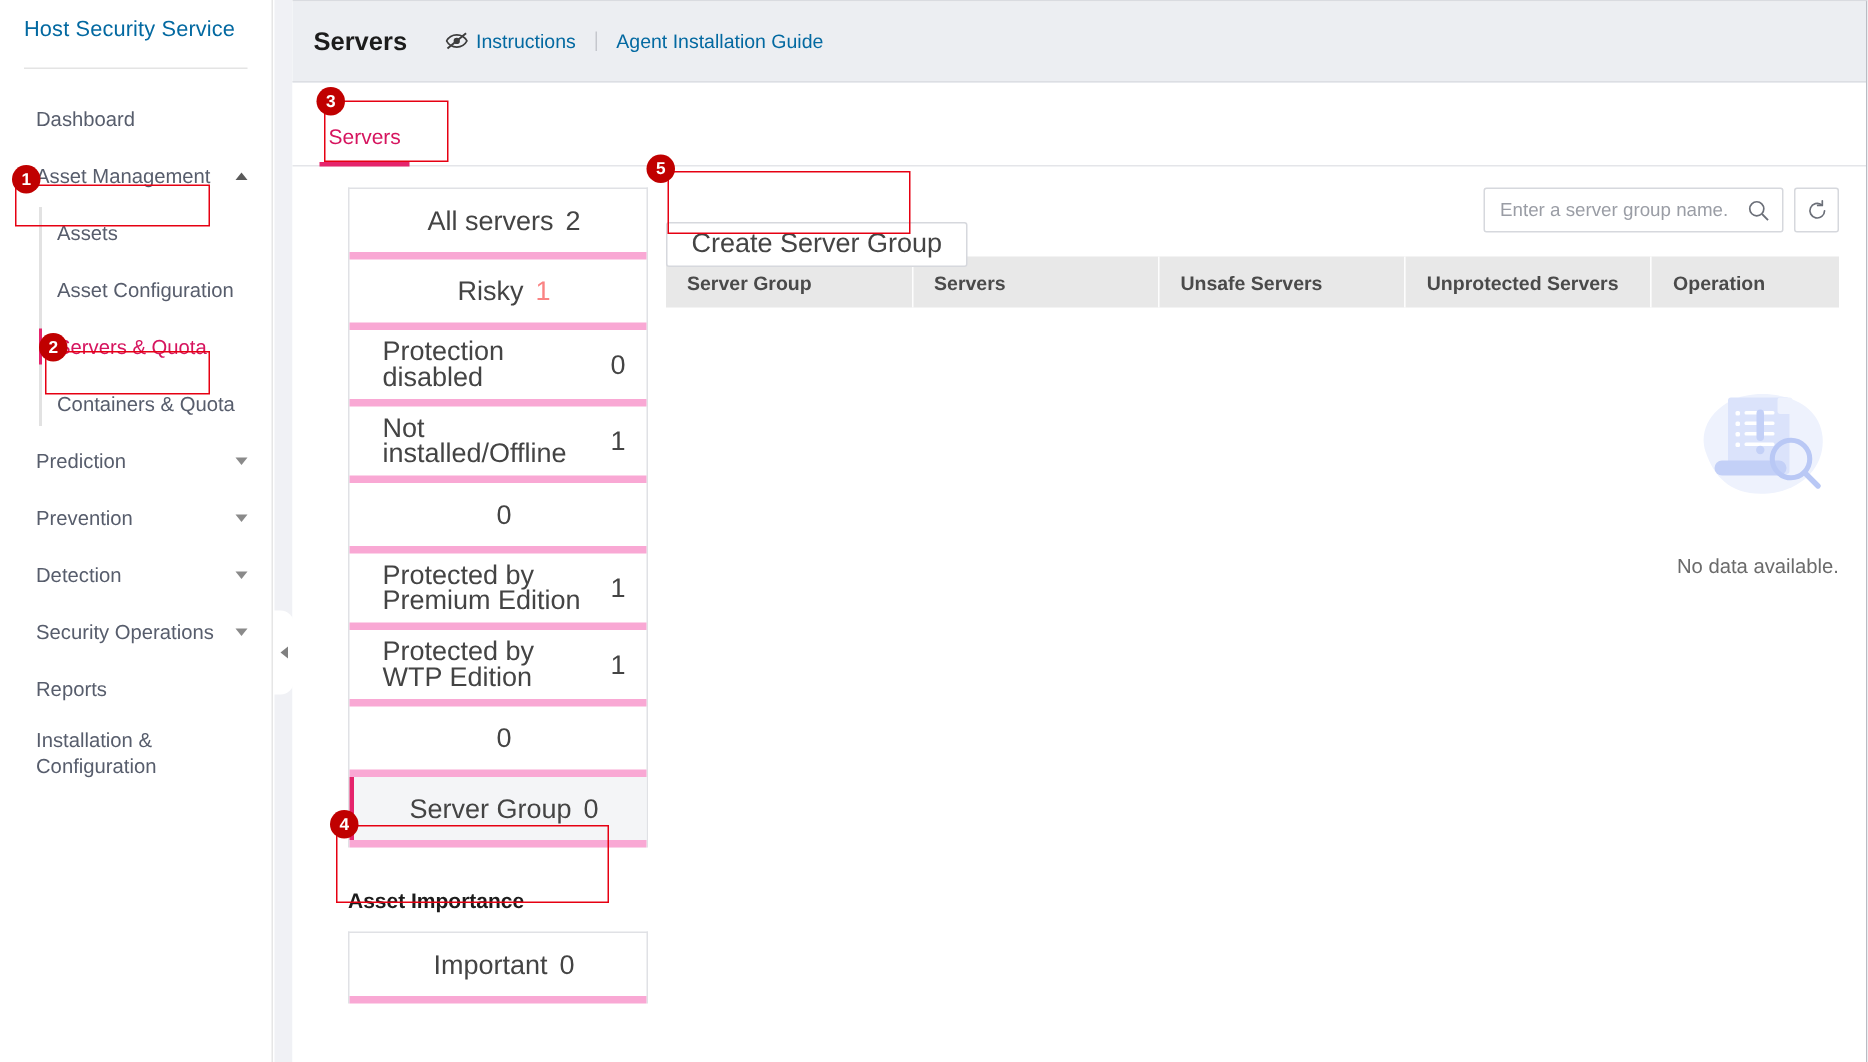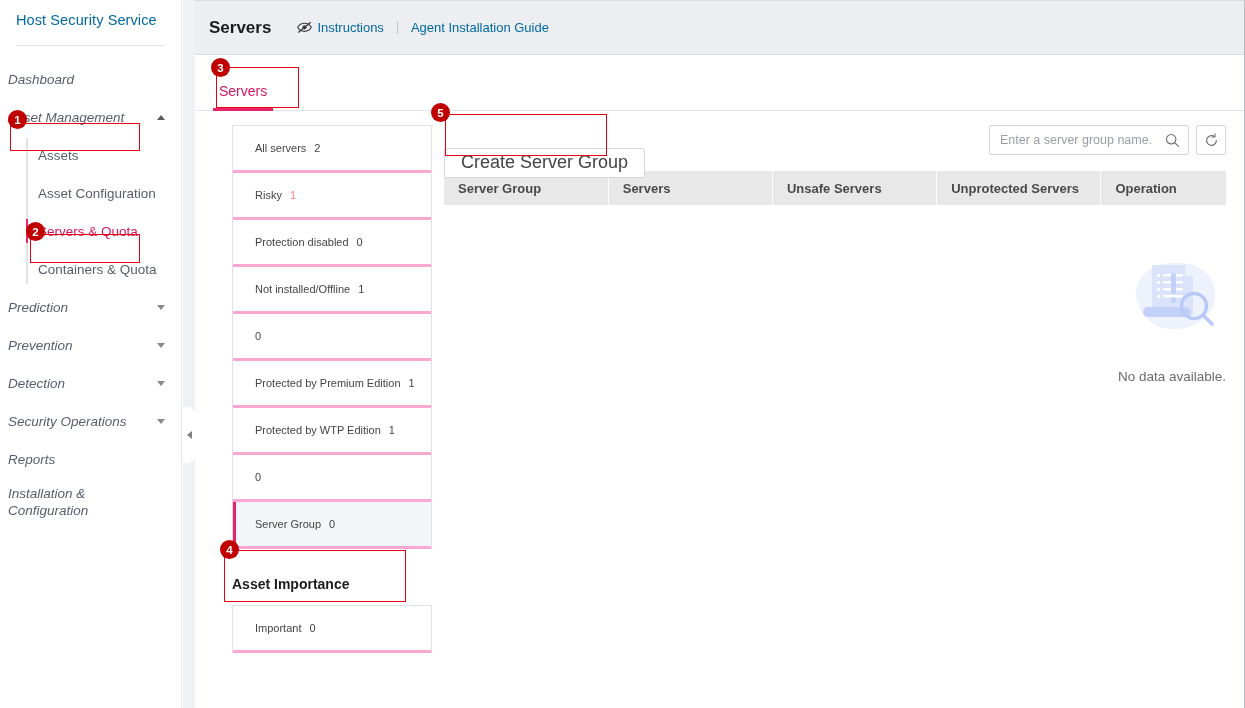--- a/index.html
+++ b/index.html
@@ -22,25 +22,24 @@
     font-size: 14.5px; color: #0369a1; line-height: 21px;
     letter-spacing: .1px;
   }
   .brand-divider {
     margin: 14px 16px 0 16px; height: 1px; background: #e4e4e4;
   }
   .nav { padding-top: 14px; }
   .nav-item {
     position: relative;
     display: flex; align-items: center; justify-content: space-between;
-    padding: 0 16px 0 8px;
+    padding: 0 16px 0 24px;
     height: 38px;
     font-size: 13.5px; color: #575d6c;
     cursor: pointer;
-    font-style: italic;
   }
   .nav-item .label { white-space: nowrap; }
   .nav-item.wrap { height: 48px; }
   .nav-item.wrap .label { white-space: normal; line-height: 17px; }
   .caret {
     width: 0; height: 0; border-left: 4.5px solid transparent;
     border-right: 4.5px solid transparent;
   }
   .caret.down { border-top: 5px solid #8a8a8a; }
   .caret.up { border-bottom: 5px solid #5a5a5a; }
@@ -121,24 +120,24 @@
     height:3px; background:#e5246c;
   }
 
   .body-wrap { display: flex; }
 
   
   .filter-col { width: 237px; padding: 14px 0 0 37px; }
   .filter-group { border: 1px solid #e0e1e5; border-bottom: none; background:#fff; }
   .filter-item {
     position: relative;
-    display: flex; align-items: center; justify-content: flex-start;
+    display: flex; align-items: center; justify-content: center;
     min-height: 47px; padding: 6px 14px 6px 22px;
-    border-bottom: 3px solid #f9a8d4;
-    font-size: 11px; color: #444; cursor: pointer;
+    border-bottom: 5px solid #f9a8d4;
+    font-size: 18px; color: #444; cursor: pointer;
   }
   .filter-item .fl { line-height: 17px; padding-right: 8px; }
   .filter-item .fc { color: #444; flex: none; }
   .filter-item .fc.danger { color: #fa8383; }
   .filter-item.selected { background: #f4f5f7; }
   .filter-item.selected::before {
     content:""; position:absolute; left:0; top:0; bottom:0; width:3px;
     background:#e5246c;
   }
   .group-title {

